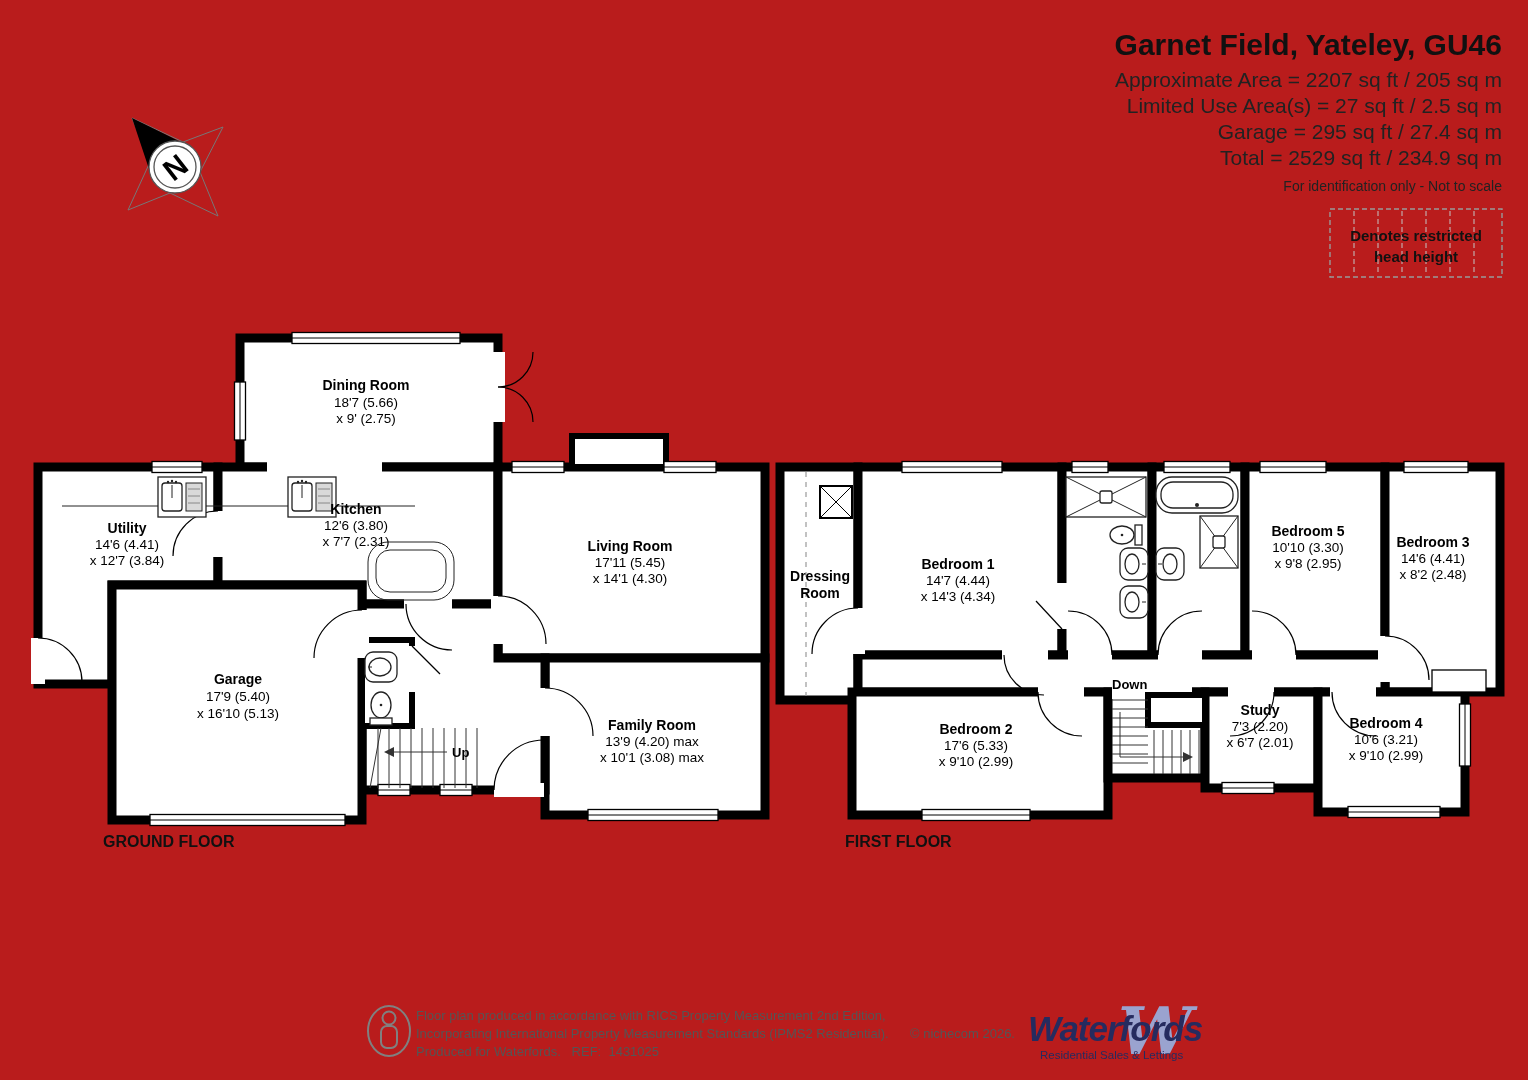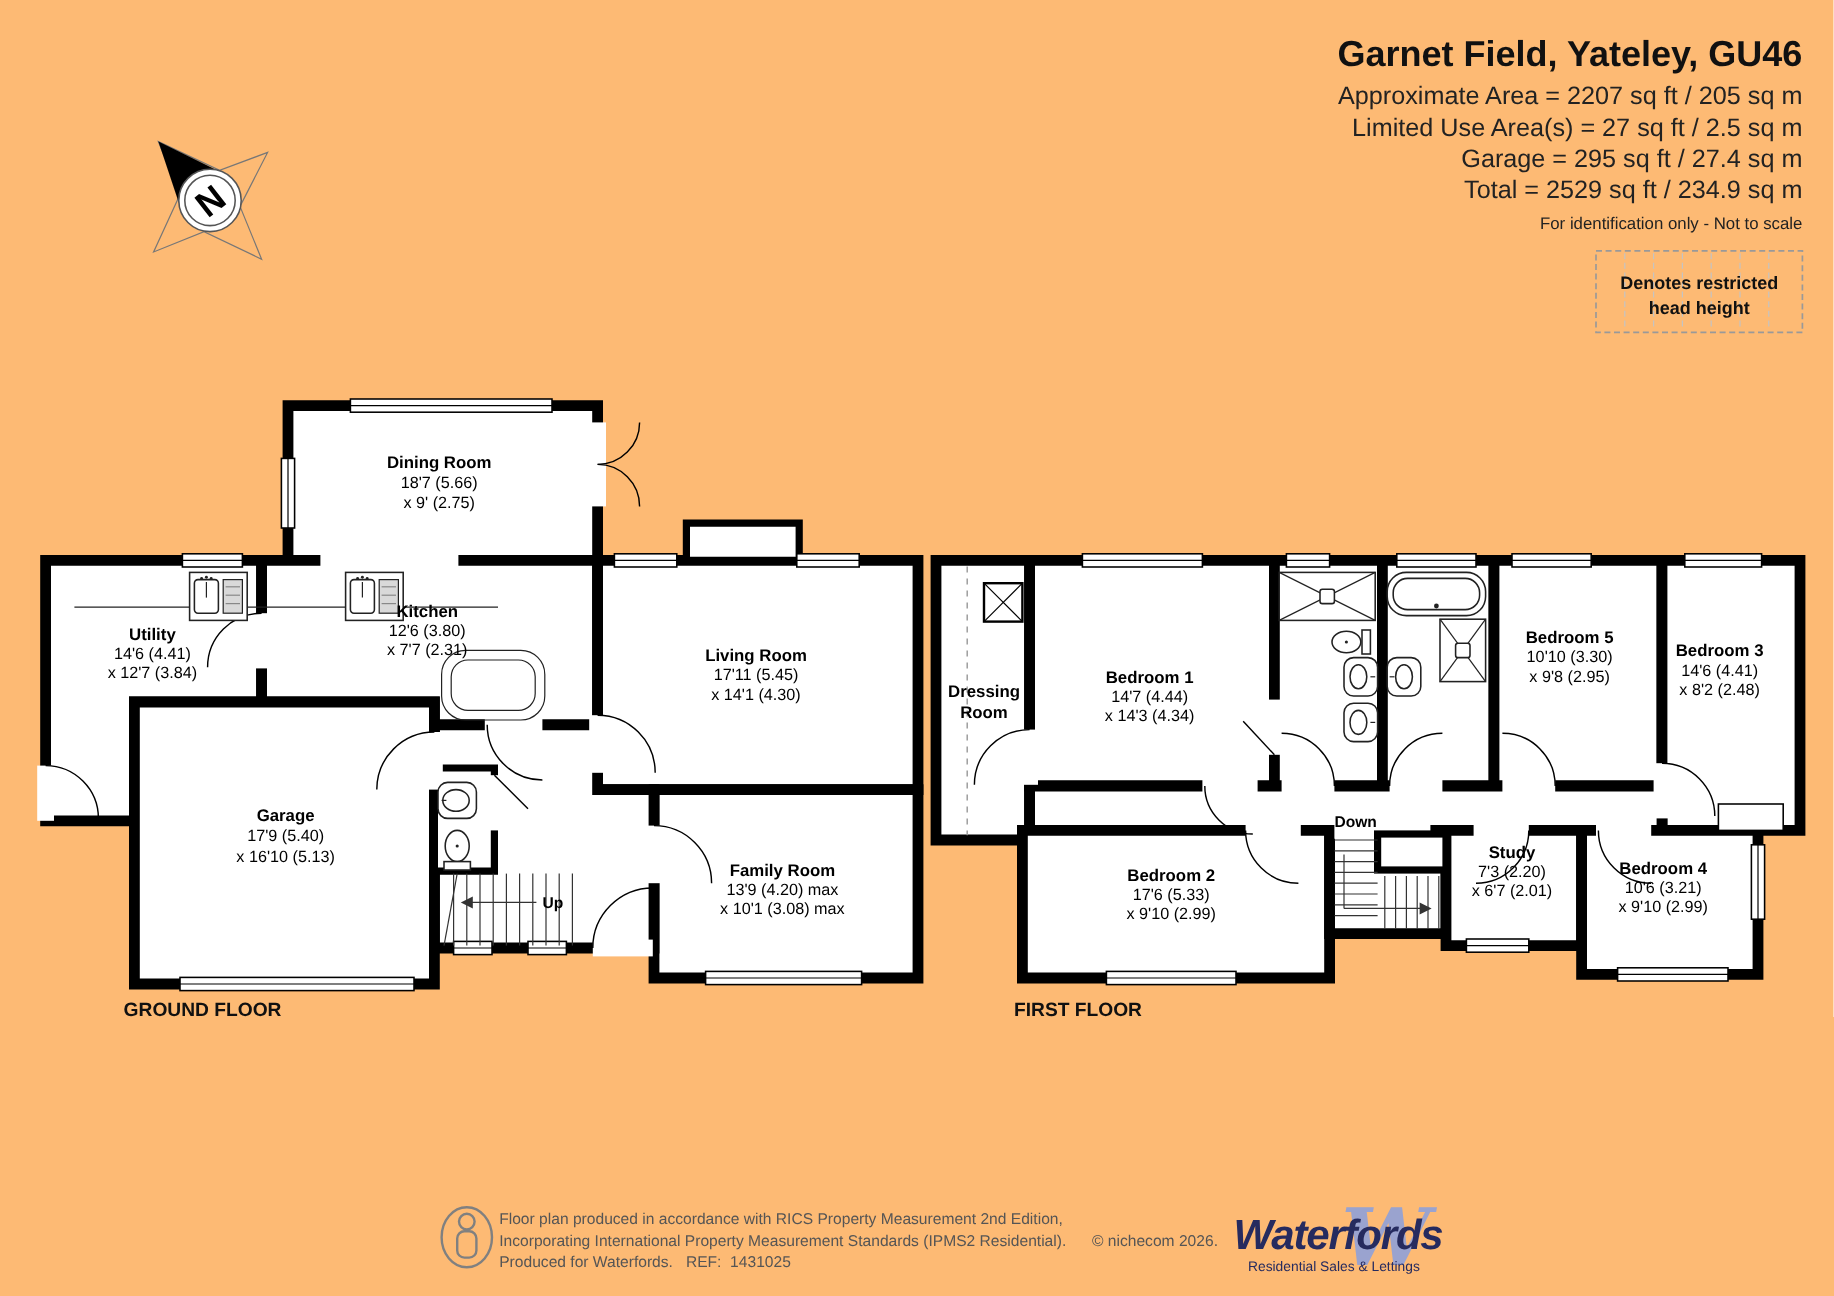--- a/index.html
+++ b/index.html
@@ -1,16 +1,16 @@
 <!DOCTYPE html>
 <html><head>
 <meta charset="utf-8">
 <style>
   html,body{margin:0;padding:0;background:#fff;}
-  .page{position:relative;width:1528px;height:1080px;background:#fdba74;overflow:hidden;
+  .page{position:relative;width:1528px;height:1080px;background:#b91c1c;overflow:hidden;
         font-family:"Liberation Sans", sans-serif;}
   svg text{white-space:pre;}
   .t-title{font:bold 30px "Liberation Sans",sans-serif;fill:#111;}
   .t-area{font:21px "Liberation Sans",sans-serif;fill:#222;}
   .t-disc{font:14px "Liberation Sans",sans-serif;fill:#222;}
   .t-room{font:bold 14px "Liberation Sans",sans-serif;fill:#000;}
   .t-dim{font:13.5px "Liberation Sans",sans-serif;fill:#000;}
   .t-floor{font:bold 16px "Liberation Sans",sans-serif;fill:#111;}
   .t-stair{font:bold 13px "Liberation Sans",sans-serif;fill:#000;}
   .t-legend{font:bold 15px "Liberation Sans",sans-serif;fill:#111;}

